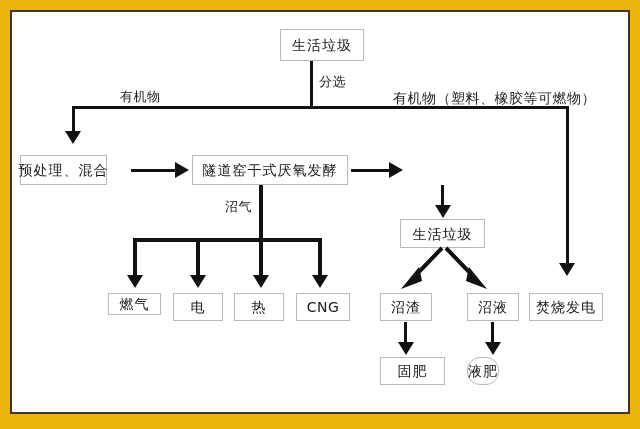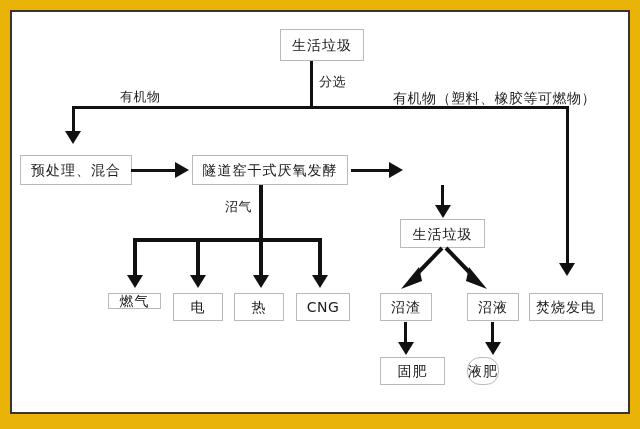--- a/index.html
+++ b/index.html
@@ -86,21 +86,21 @@
     <div class="elabel" style="left:108px; top:78px;">有机物</div>
 
     <div class="elabel small" style="left:381px; top:79px;">有机物（塑料、橡胶等可燃物）</div>
 
     <div class="edge v" style="left:60px; top:94px; height:27px;"></div>
     <div class="arrow-down" style="left:53px; top:119px;"></div>
 
     <div class="edge v" style="left:554px; top:94px; height:159px;"></div>
     <div class="arrow-down" style="left:547px; top:251px;"></div>
 
-    <div class="node" style="left:8px; top:143px; width:112px; height:30px;">预处理、混合</div>
+    <div class="node" style="left:8px; top:143px; width:87px; height:30px;">预处理、混合</div>
 
     <div class="edge h" style="left:119px; top:157px; width:45px;"></div>
     <div class="arrow-right" style="left:163px; top:150px;"></div>
 
     <div class="node" style="left:180px; top:143px; width:156px; height:30px;">隧道窑干式厌氧发酵</div>
 
     <div class="edge h" style="left:339px; top:157px; width:40px;"></div>
     <div class="arrow-right" style="left:377px; top:150px;"></div>
 
 
@@ -114,21 +114,21 @@
 
     <div class="edge v" style="left:184px; top:226px; width:4px; height:39px;"></div>
     <div class="arrow-down" style="left:178px; top:263px;"></div>
 
     <div class="edge v" style="left:247px; top:226px; width:4px; height:39px;"></div>
     <div class="arrow-down" style="left:241px; top:263px;"></div>
 
     <div class="edge v" style="left:306px; top:226px; width:4px; height:39px;"></div>
     <div class="arrow-down" style="left:300px; top:263px;"></div>
 
-    <div class="node" style="left:96px; top:281px; width:53px; height:16px;">燃气</div>
+    <div class="node" style="left:96px; top:281px; width:53px; height:22px;">燃气</div>
     <div class="node" style="left:161px; top:281px; width:50px; height:28px;">电</div>
     <div class="node" style="left:222px; top:281px; width:50px; height:28px;">热</div>
     <div class="node latin" style="left:284px; top:281px; width:54px; height:28px;">CNG</div>
 
     <div class="edge v" style="left:429px; top:173px; height:22px;"></div>
     <div class="arrow-down" style="left:423px; top:193px;"></div>
 
     <div class="node" style="left:388px; top:207px; width:85px; height:29px;">生活垃圾</div>
 
     <svg style="position:absolute; left:386px; top:234px; width:92px; height:46px;" viewBox="0 0 92 46" xmlns="http://www.w3.org/2000/svg">

